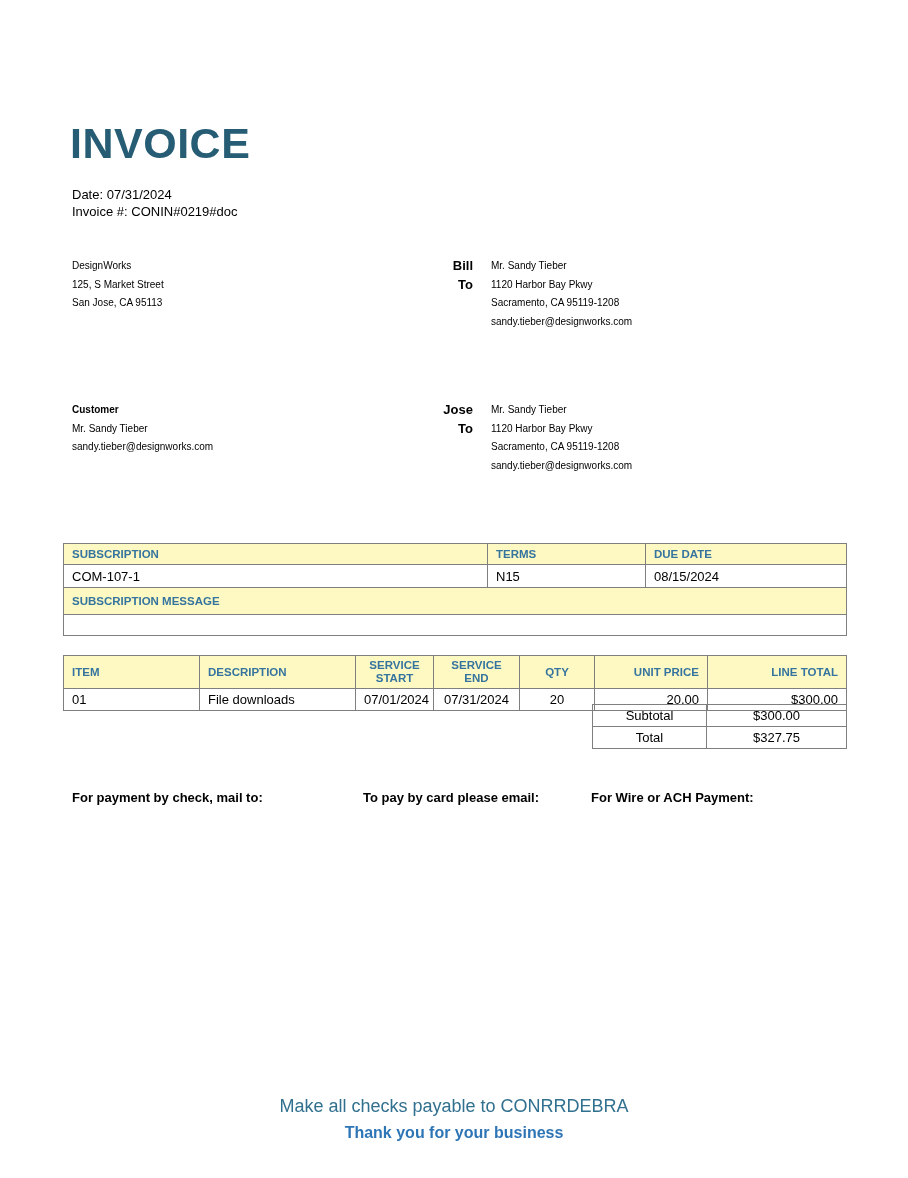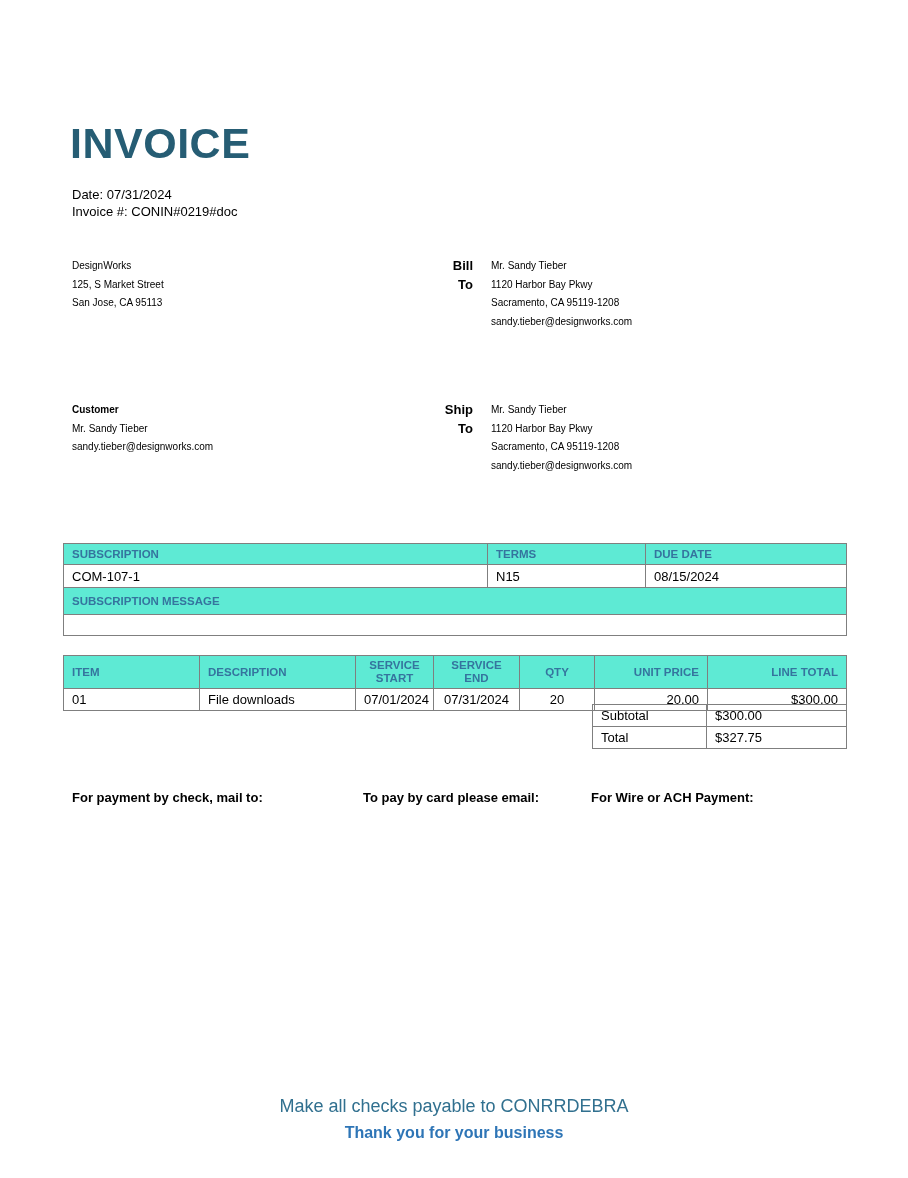--- a/index.html
+++ b/index.html
@@ -32,38 +32,38 @@
     text-align: right;
     font-size: 13px;
     line-height: 18.5px;
   }
   .bold-head { font-weight: bold; }
 
   table { border-collapse: collapse; table-layout: fixed; }
   .inv-table { width: 783px; font-size: 13px; }
   .inv-table th, .inv-table td { border: 1px solid #7f7f7f; overflow: hidden; }
   .inv-table th {
-    background: #5eead4;
+    background: #fef9c3;
     color: #35749e;
     font-size: 11.5px;
     font-weight: bold;
     text-align: left;
     padding: 3px 8px;
     height: 21px;
     vertical-align: middle;
   }
   .inv-table td { padding: 3px 8px; height: 23px; vertical-align: middle; }
 
   .items th { white-space: pre-line; height: 28px; line-height: 13px; }
   .items td { height: 22px; }
   .ctr { text-align: center !important; }
   .rgt { text-align: right !important; }
 
   .totals { width: 254px; font-size: 13px; }
-  .totals td { border: 1px solid #7f7f7f; height: 22px; padding: 2px 8px; text-align: left; vertical-align: middle; }
+  .totals td { border: 1px solid #7f7f7f; height: 22px; padding: 2px 8px; text-align: center; vertical-align: middle; }
 
   .pay-label { font-size: 13px; font-weight: bold; }
 
   .footer-note {
     left: 0; width: 908px;
     text-align: center;
     font-size: 18px;
     color: #31708f;
   }
   .thank-you {
@@ -108,21 +108,21 @@
     <div>sandy.tieber@designworks.com</div>
   </div>
 
   <div class="abs addr-block" style="left:72px; top:391px;">
     <div class="bold-head">Customer</div>
     <div>Mr. Sandy Tieber</div>
     <div>sandy.tieber@designworks.com</div>
   </div>
 
   <div class="abs addr-label" style="left:400px; top:391px; width:73px;">
-    <div>Ship</div>
+    <div>Jose</div>
     <div>To</div>
   </div>
   <div class="abs addr-block" style="left:491px; top:391px;">
     <div>Mr. Sandy Tieber</div>
     <div>1120 Harbor Bay Pkwy</div>
     <div>Sacramento, CA 95119-1208</div>
     <div>sandy.tieber@designworks.com</div>
   </div>
 
   <table class="abs inv-table" style="left:63px; top:533px;">

